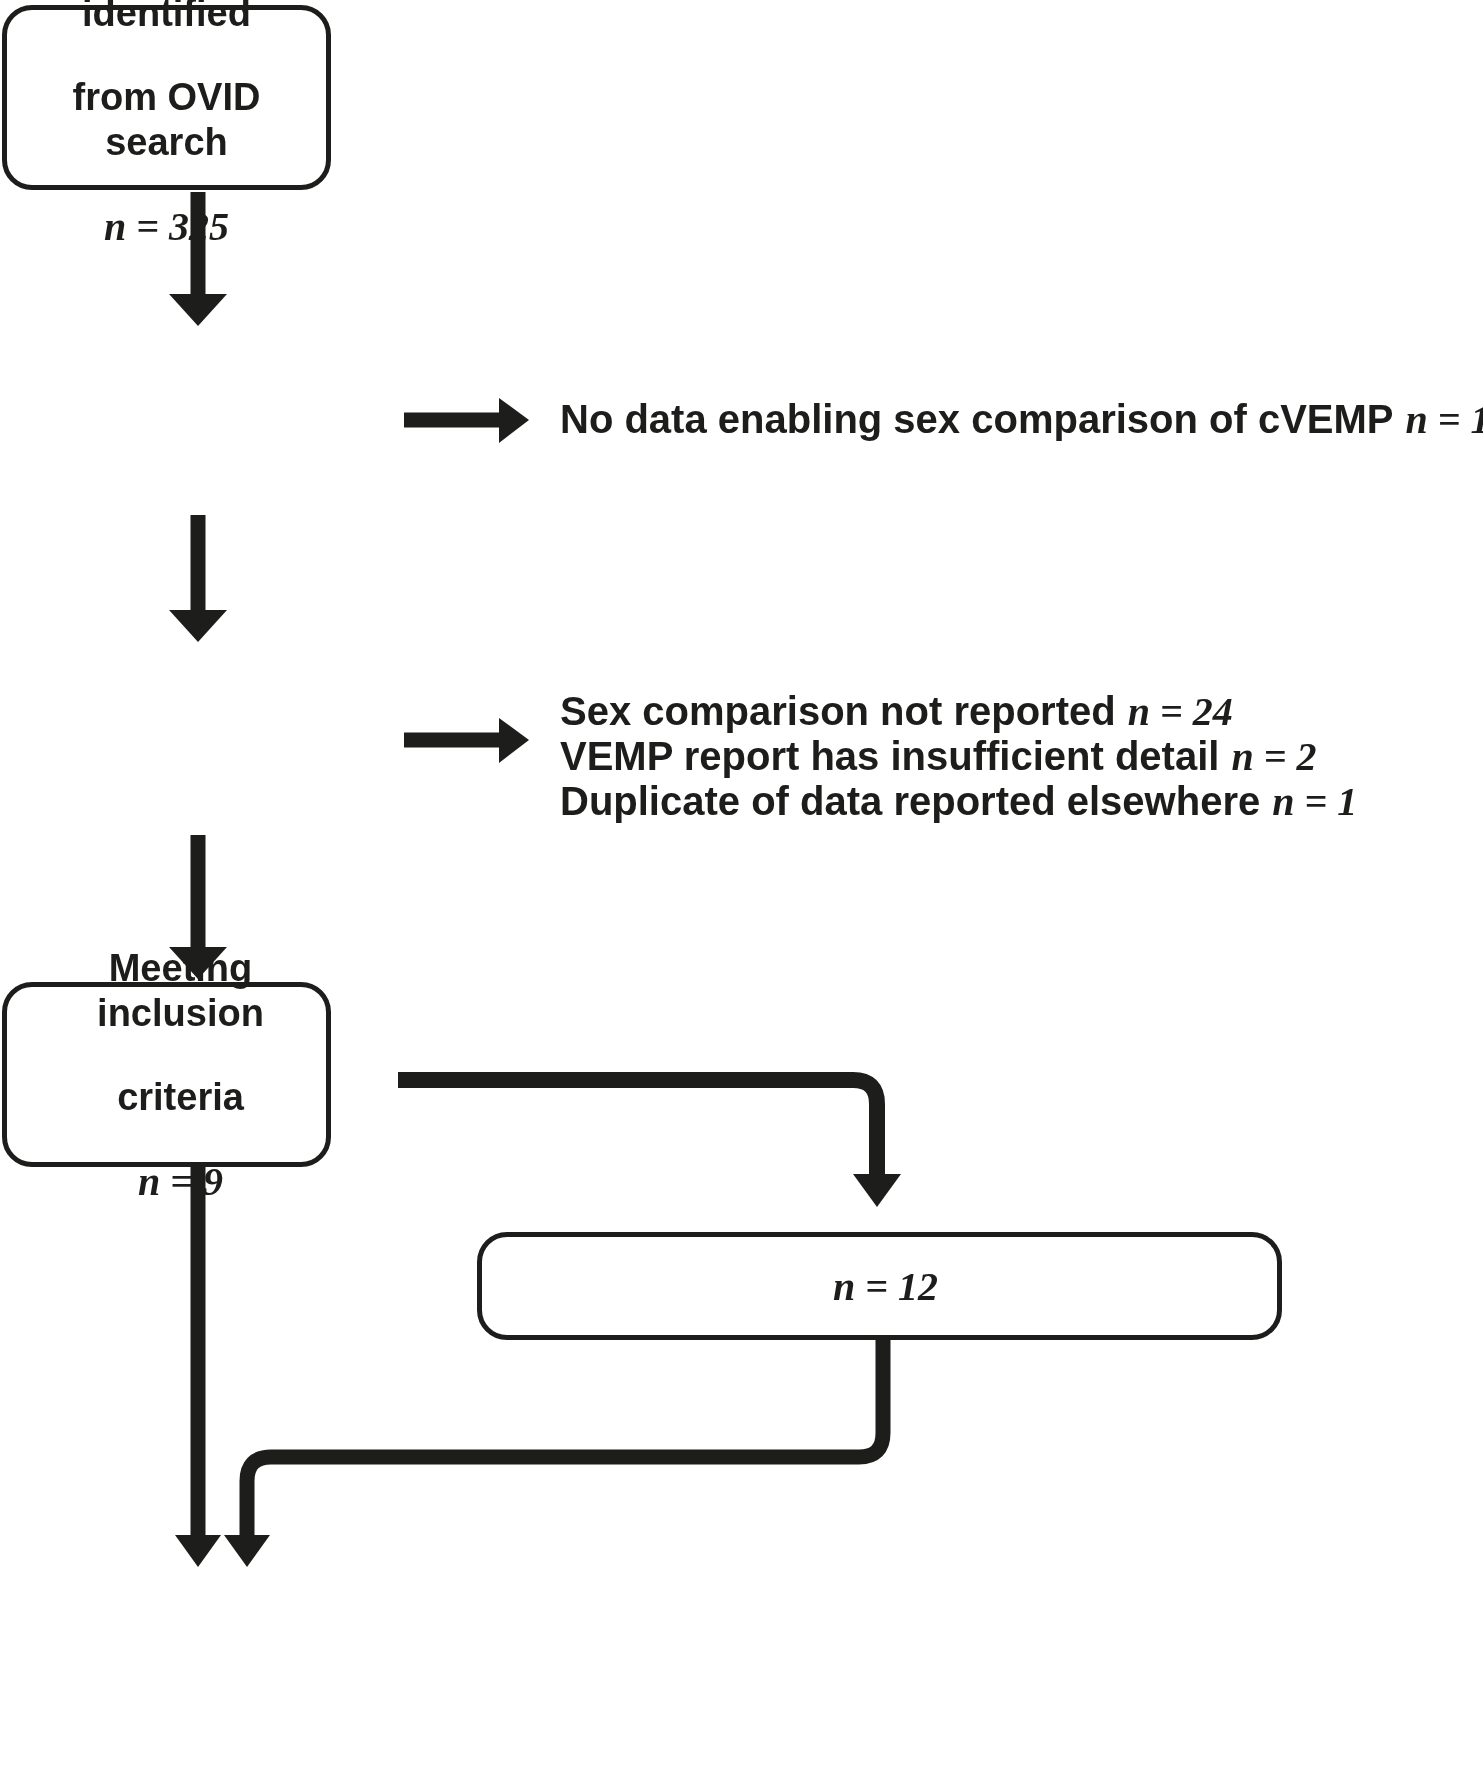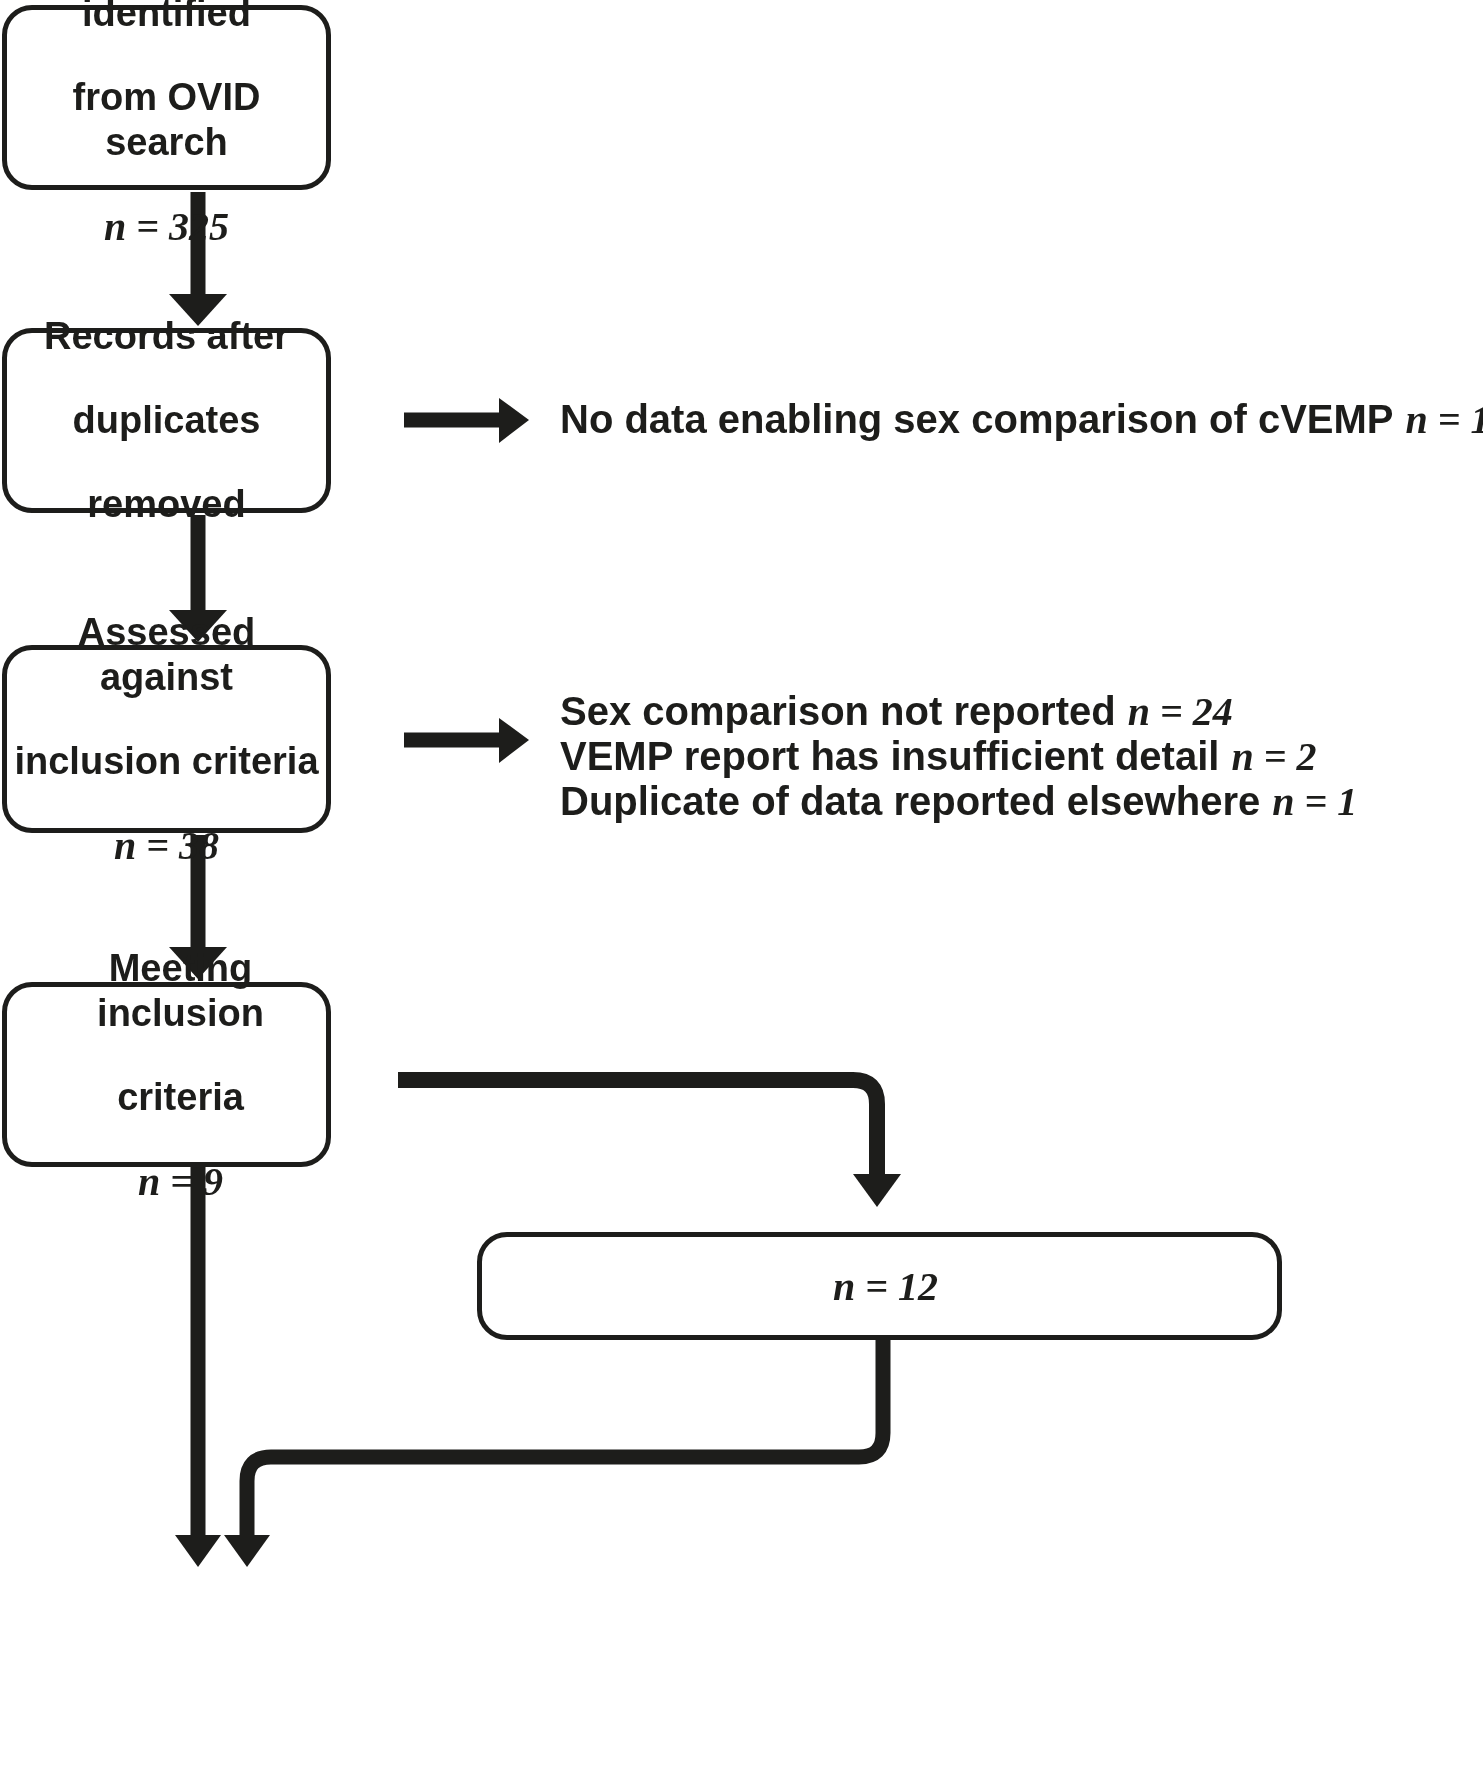--- a/index.html
+++ b/index.html
@@ -109,35 +109,25 @@
       <polygon points="175,1535 221,1535 198,1567" fill="#1d1d1b"></polygon>
     </g>
   </svg>
 
   <div class="box box-left box1">
     <span>Records identified</span>
     <span>from OVID search</span>
     <span class="nval">n = 325</span>
   </div>
 
-  <div class="box box-left box2">
-    <span>Records after</span>
-    <span>duplicates</span>
-    <span>removed</span>
-  </div>
 
   <div class="note note1">
     <span>No data enabling sex comparison of cVEMP</span><span class="nval nval-gap">n = 167</span>
   </div>
 
-  <div class="box box-left box3">
-    <span>Assessed against</span>
-    <span>inclusion criteria</span>
-    <span class="nval">n = 38</span>
-  </div>
 
   <div class="note noteblock">
     <div>
       <span>Sex comparison not reported</span><span class="nval nval-gap">n = 24</span>
     </div>
     <div>
       <span>VEMP report has insufficient detail</span><span class="nval nval-gap">n = 2</span>
     </div>
     <div>
       <span>Duplicate of data reported elsewhere</span><span class="nval nval-gap">n = 1</span>

